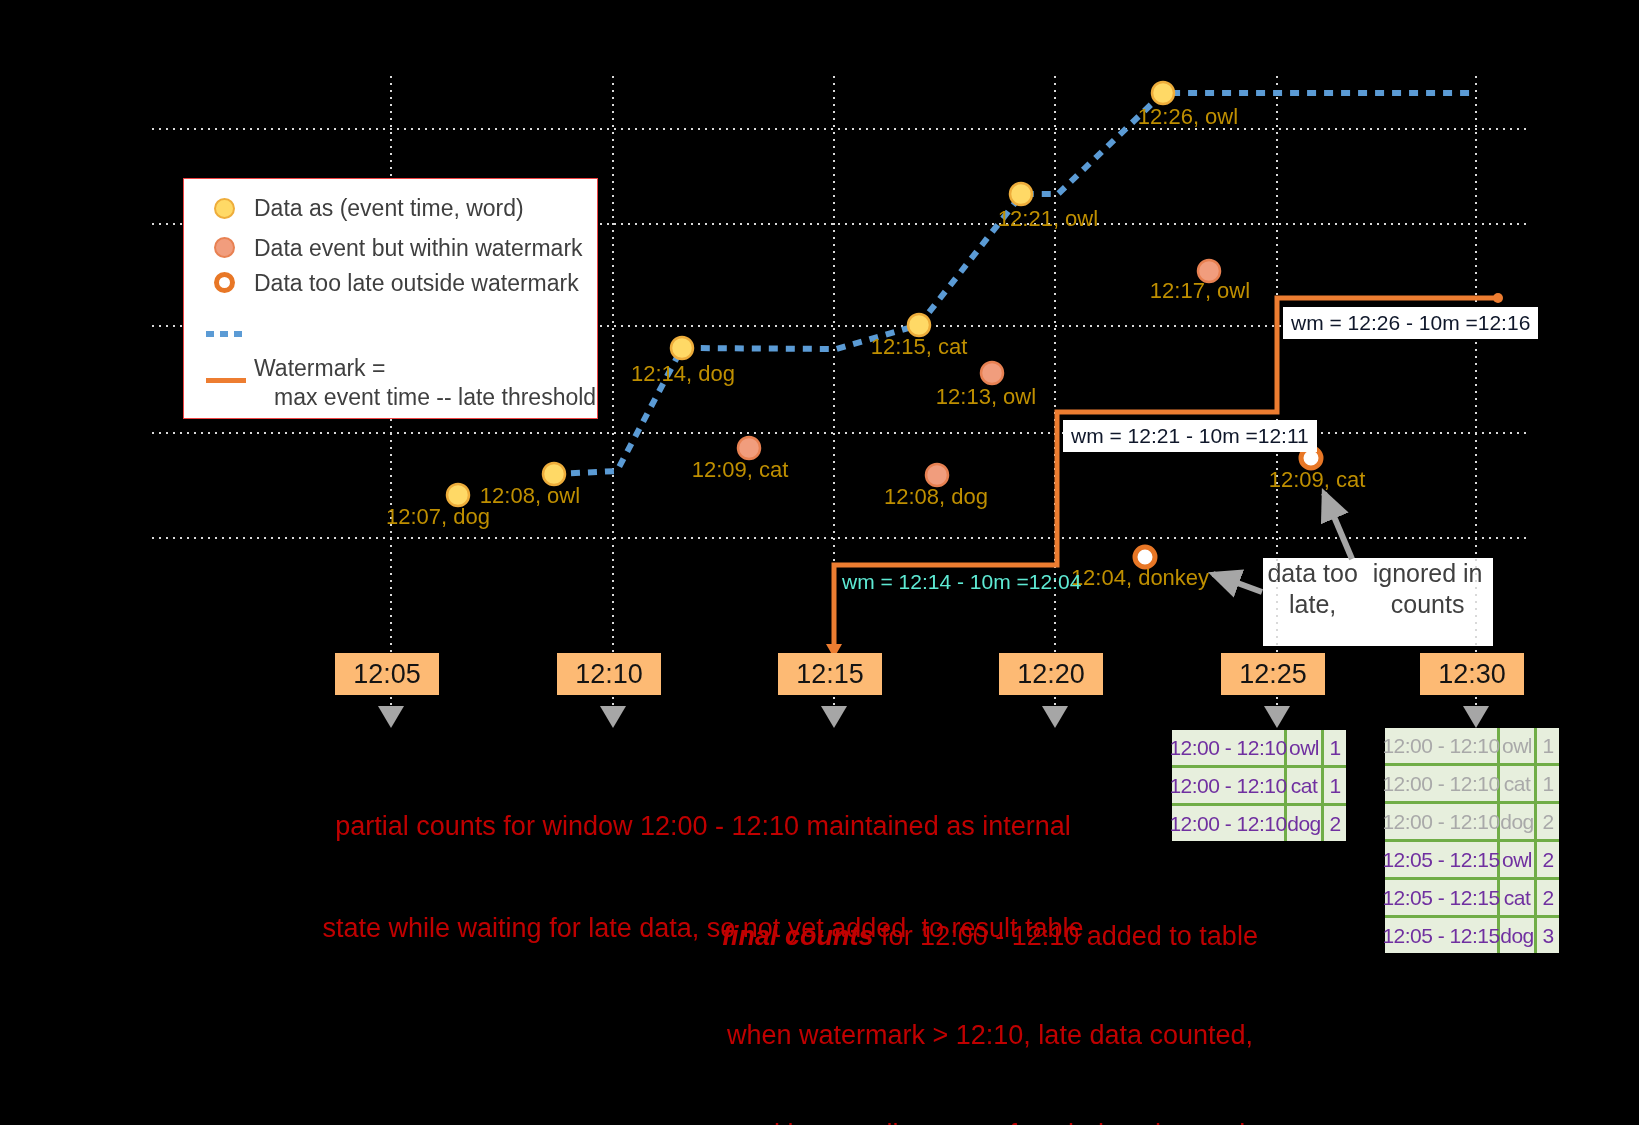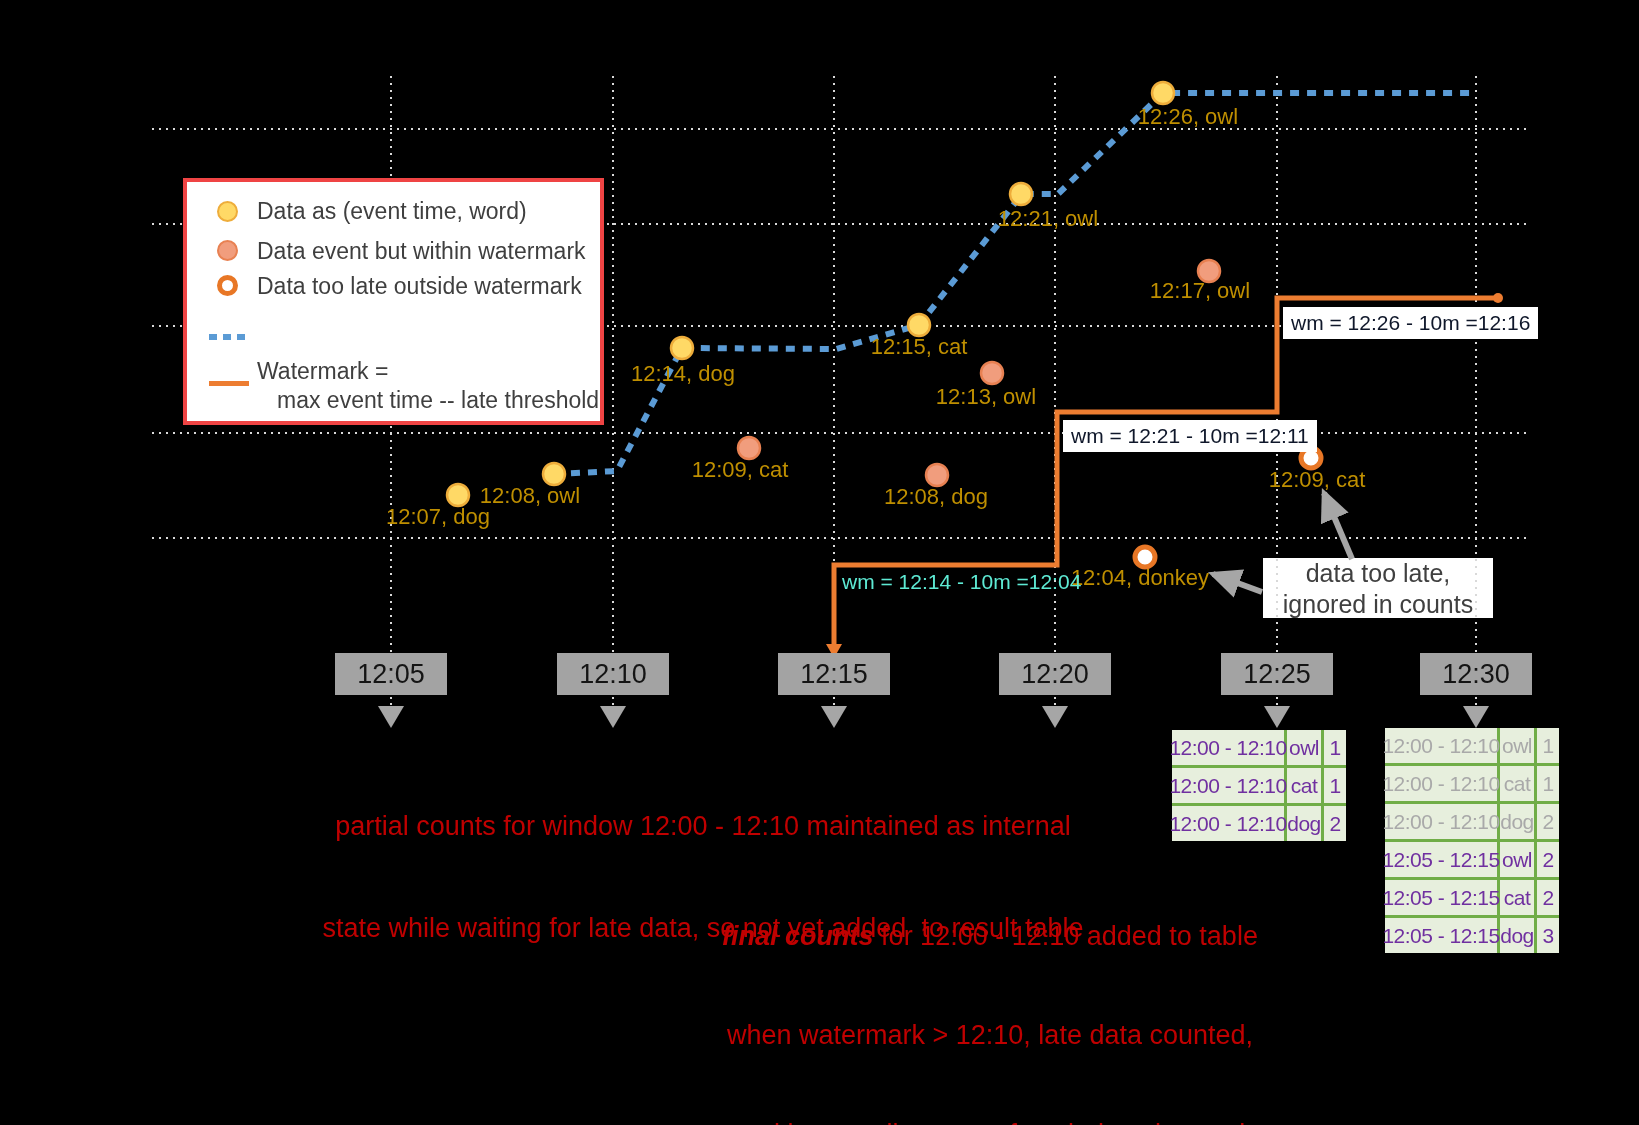--- a/index.html
+++ b/index.html
@@ -3,48 +3,48 @@
 <meta charset="utf-8">
 <style>
   html,body{margin:0;padding:0;background:#000;}
   #canvas{position:relative;width:1639px;height:1125px;background:#000;overflow:hidden;
           font-family:"Liberation Sans",sans-serif;}
   #chart-svg{position:absolute;left:0;top:0;z-index:1;}
   #overlays{position:absolute;left:0;top:0;width:100%;height:100%;z-index:2;pointer-events:none;}
 
   
   .legend{position:absolute;left:183px;top:178px;width:413px;height:239px;background:#fff;
-          border:4px solid #ef4444;z-index:3;}
+          border:1px solid #ef4444;z-index:3;}
   .lg-tx{position:absolute;left:70px;color:#3f3f3f;font-size:23px;white-space:nowrap;}
   .lg-dot{position:absolute;left:30px;width:21px;height:21px;border-radius:50%;box-sizing:border-box;}
   .lg-dot.ontime{background:#ffd966;border:2px solid #eead3b;}
   .lg-dot.late{background:#f19d7d;border:2px solid #e88152;}
   .lg-dot.toolate{background:#fff;border:5px solid #e87726;}
   .lg-dash{position:absolute;left:22px;width:40px;height:6px;
            background:repeating-linear-gradient(90deg,#5b9bd5 0 8px,transparent 8px 14px);}
   .lg-line{position:absolute;left:22px;width:40px;height:5px;background:#ed7d31;}
 
   
-  .axis-box{position:absolute;width:112px;height:42px;background:#a3a3a3;color:#141414;
+  .axis-box{position:absolute;width:104px;height:42px;background:#fdba74;color:#141414;
             font-size:27px;display:flex;align-items:center;justify-content:center;}
 
   
   .wm-label{position:absolute;font-size:21px;white-space:nowrap;}
   .wm-label.plain{color:#5eead4;}
   .wm-label.boxed{color:#0f172a;background:#fff;padding:4px 8px;}
 
   
   .red-note{position:absolute;color:#c00000;text-align:center;font-size:27px;line-height:34px;
             white-space:pre-wrap;}
   .red-note .em{font-style:italic;font-weight:bold;}
 
   
-  .toolate-box{position:absolute;left:1263px;top:558px;width:230px;height:60px;background:#fff;
+  .toolate-box{position:absolute;left:1263px;top:558px;width:230px;height:88px;background:#fff;
                color:#404040;font-size:25px;line-height:31px;text-align:center;
-               display:flex;flex-direction:column;justify-content:space-between;}
+               display:flex;flex-direction:row;justify-content:flex-end;}
 
   
   .gtable{position:absolute;background:#70ad47;display:grid;
           grid-template-columns:112px 34px 22px;gap:3px;}
   .gcell{background:#e7efdd;color:#7030a0;font-size:21px;letter-spacing:-0.5px;height:35px;
          display:flex;align-items:center;justify-content:center;white-space:nowrap;}
   .gcell.faded{color:#a9a9a9;}
 </style>
 </head>
 <body>

